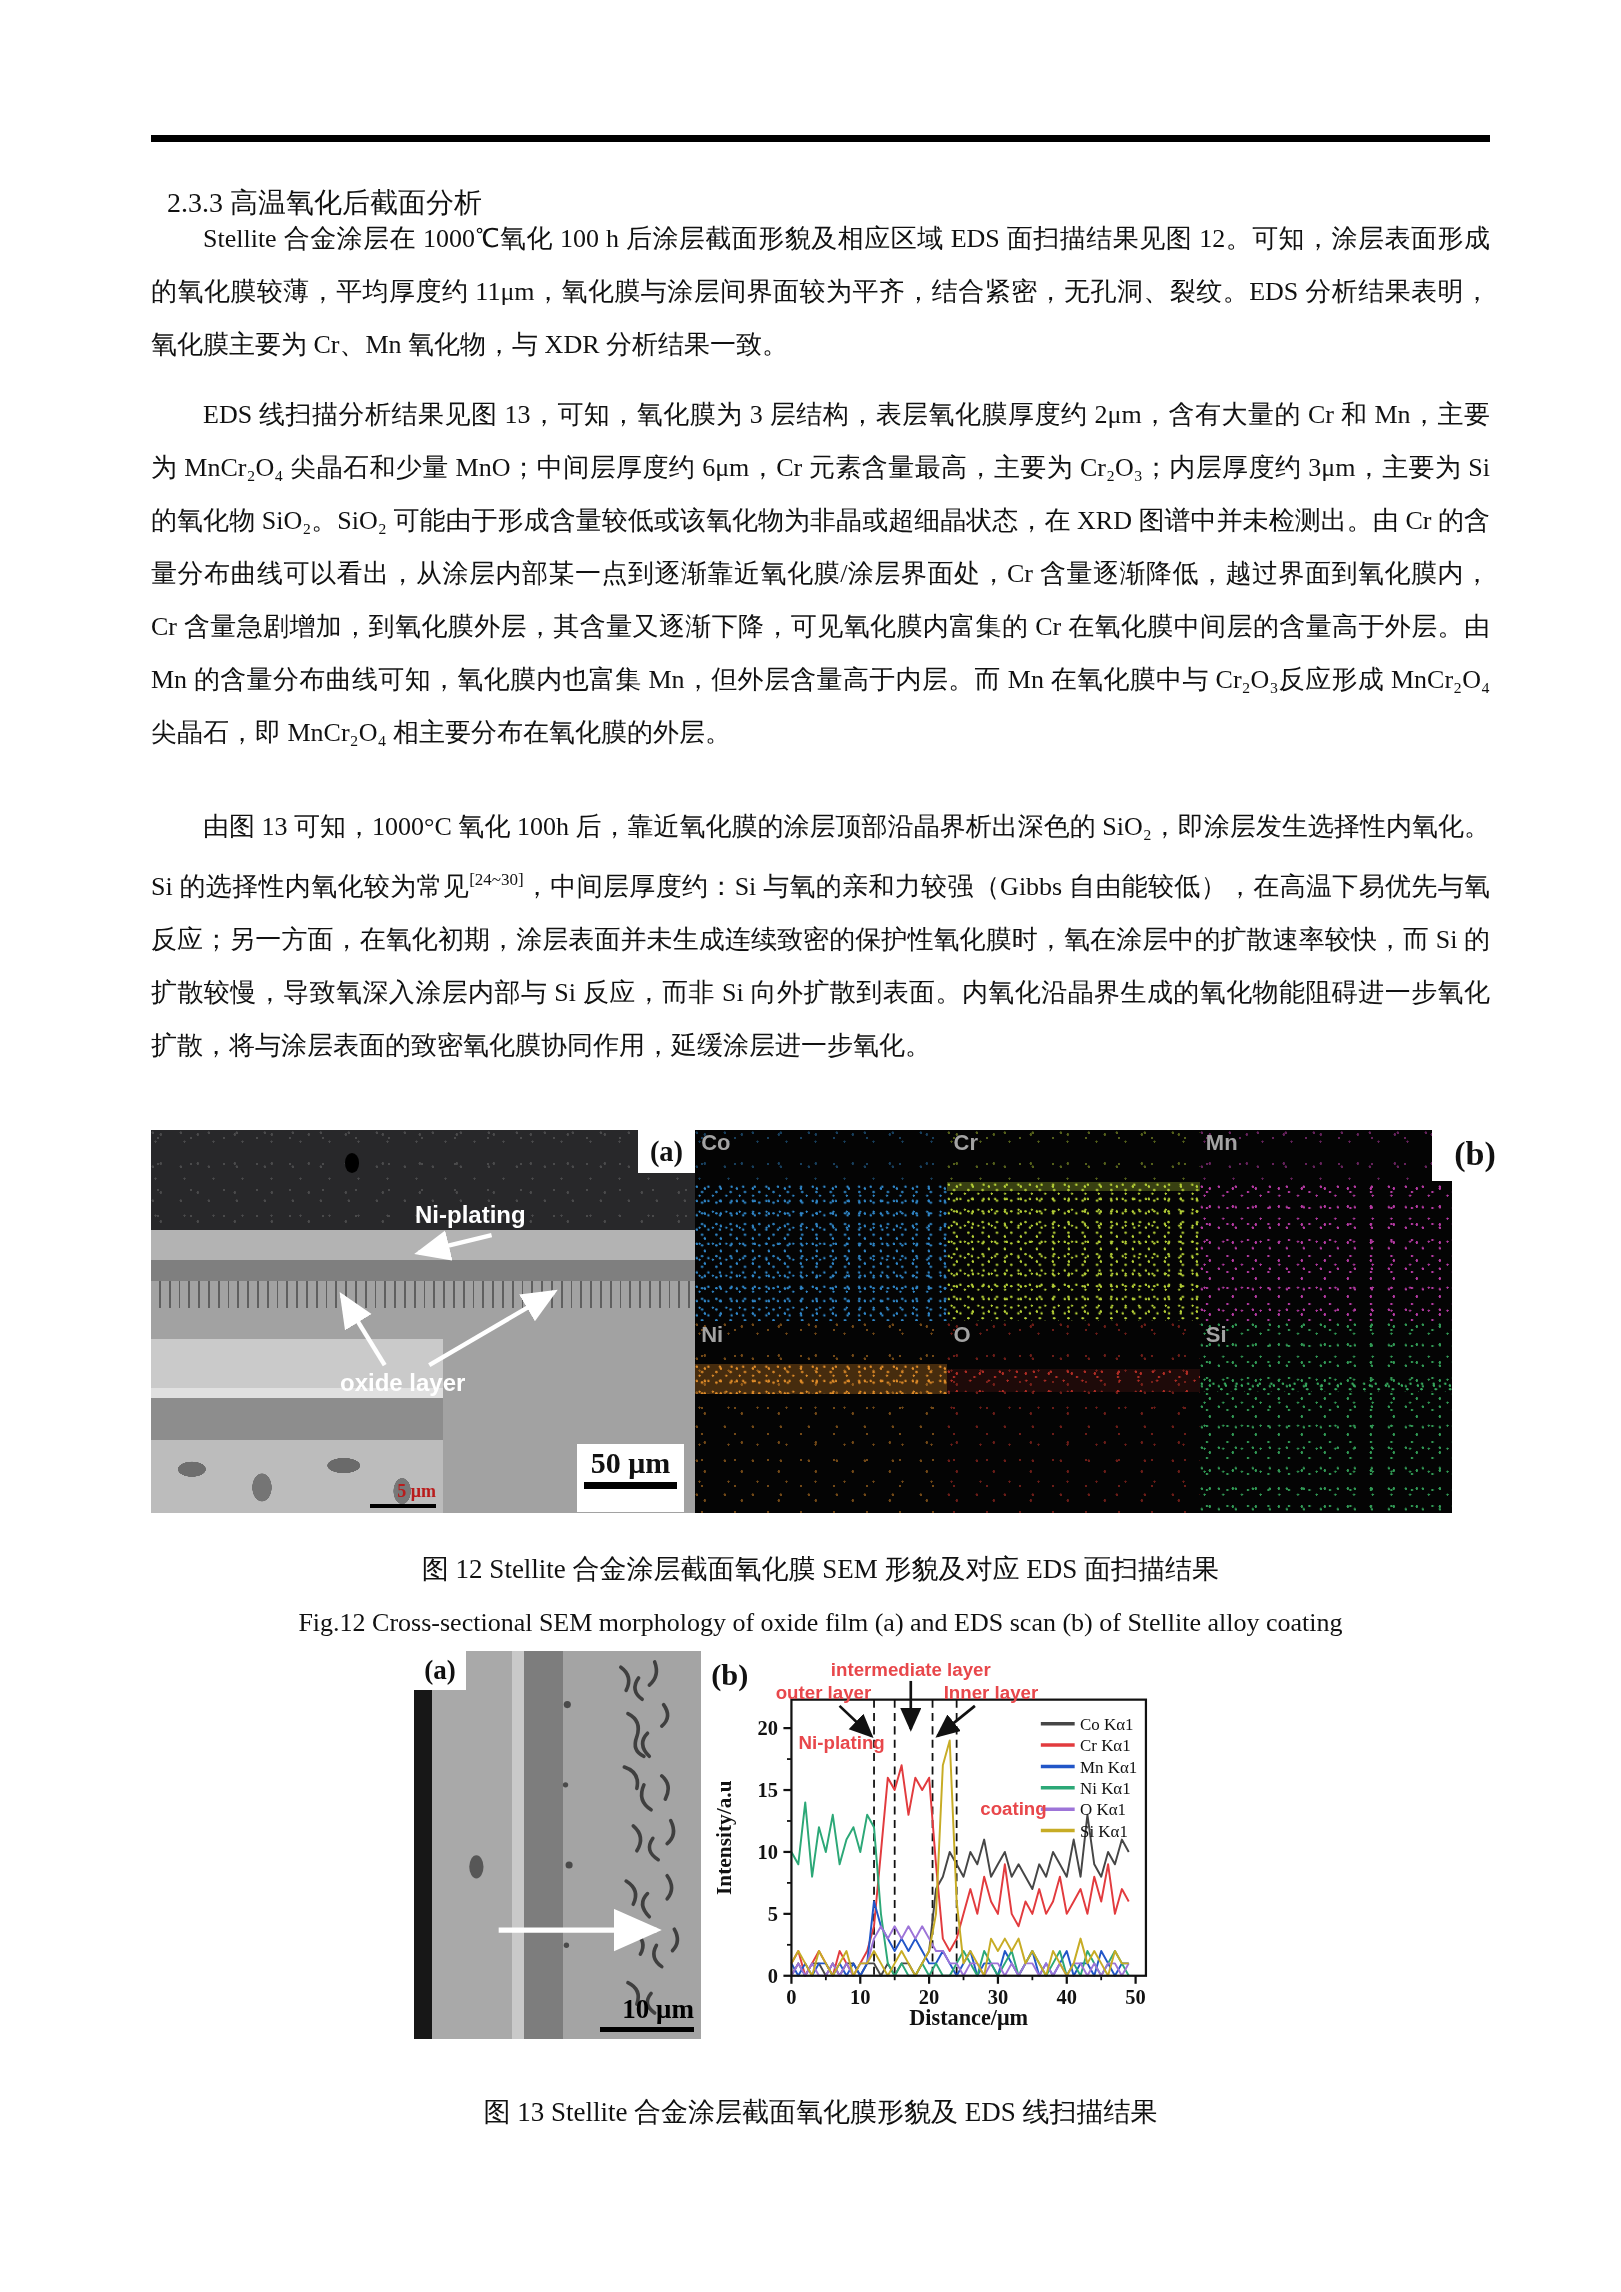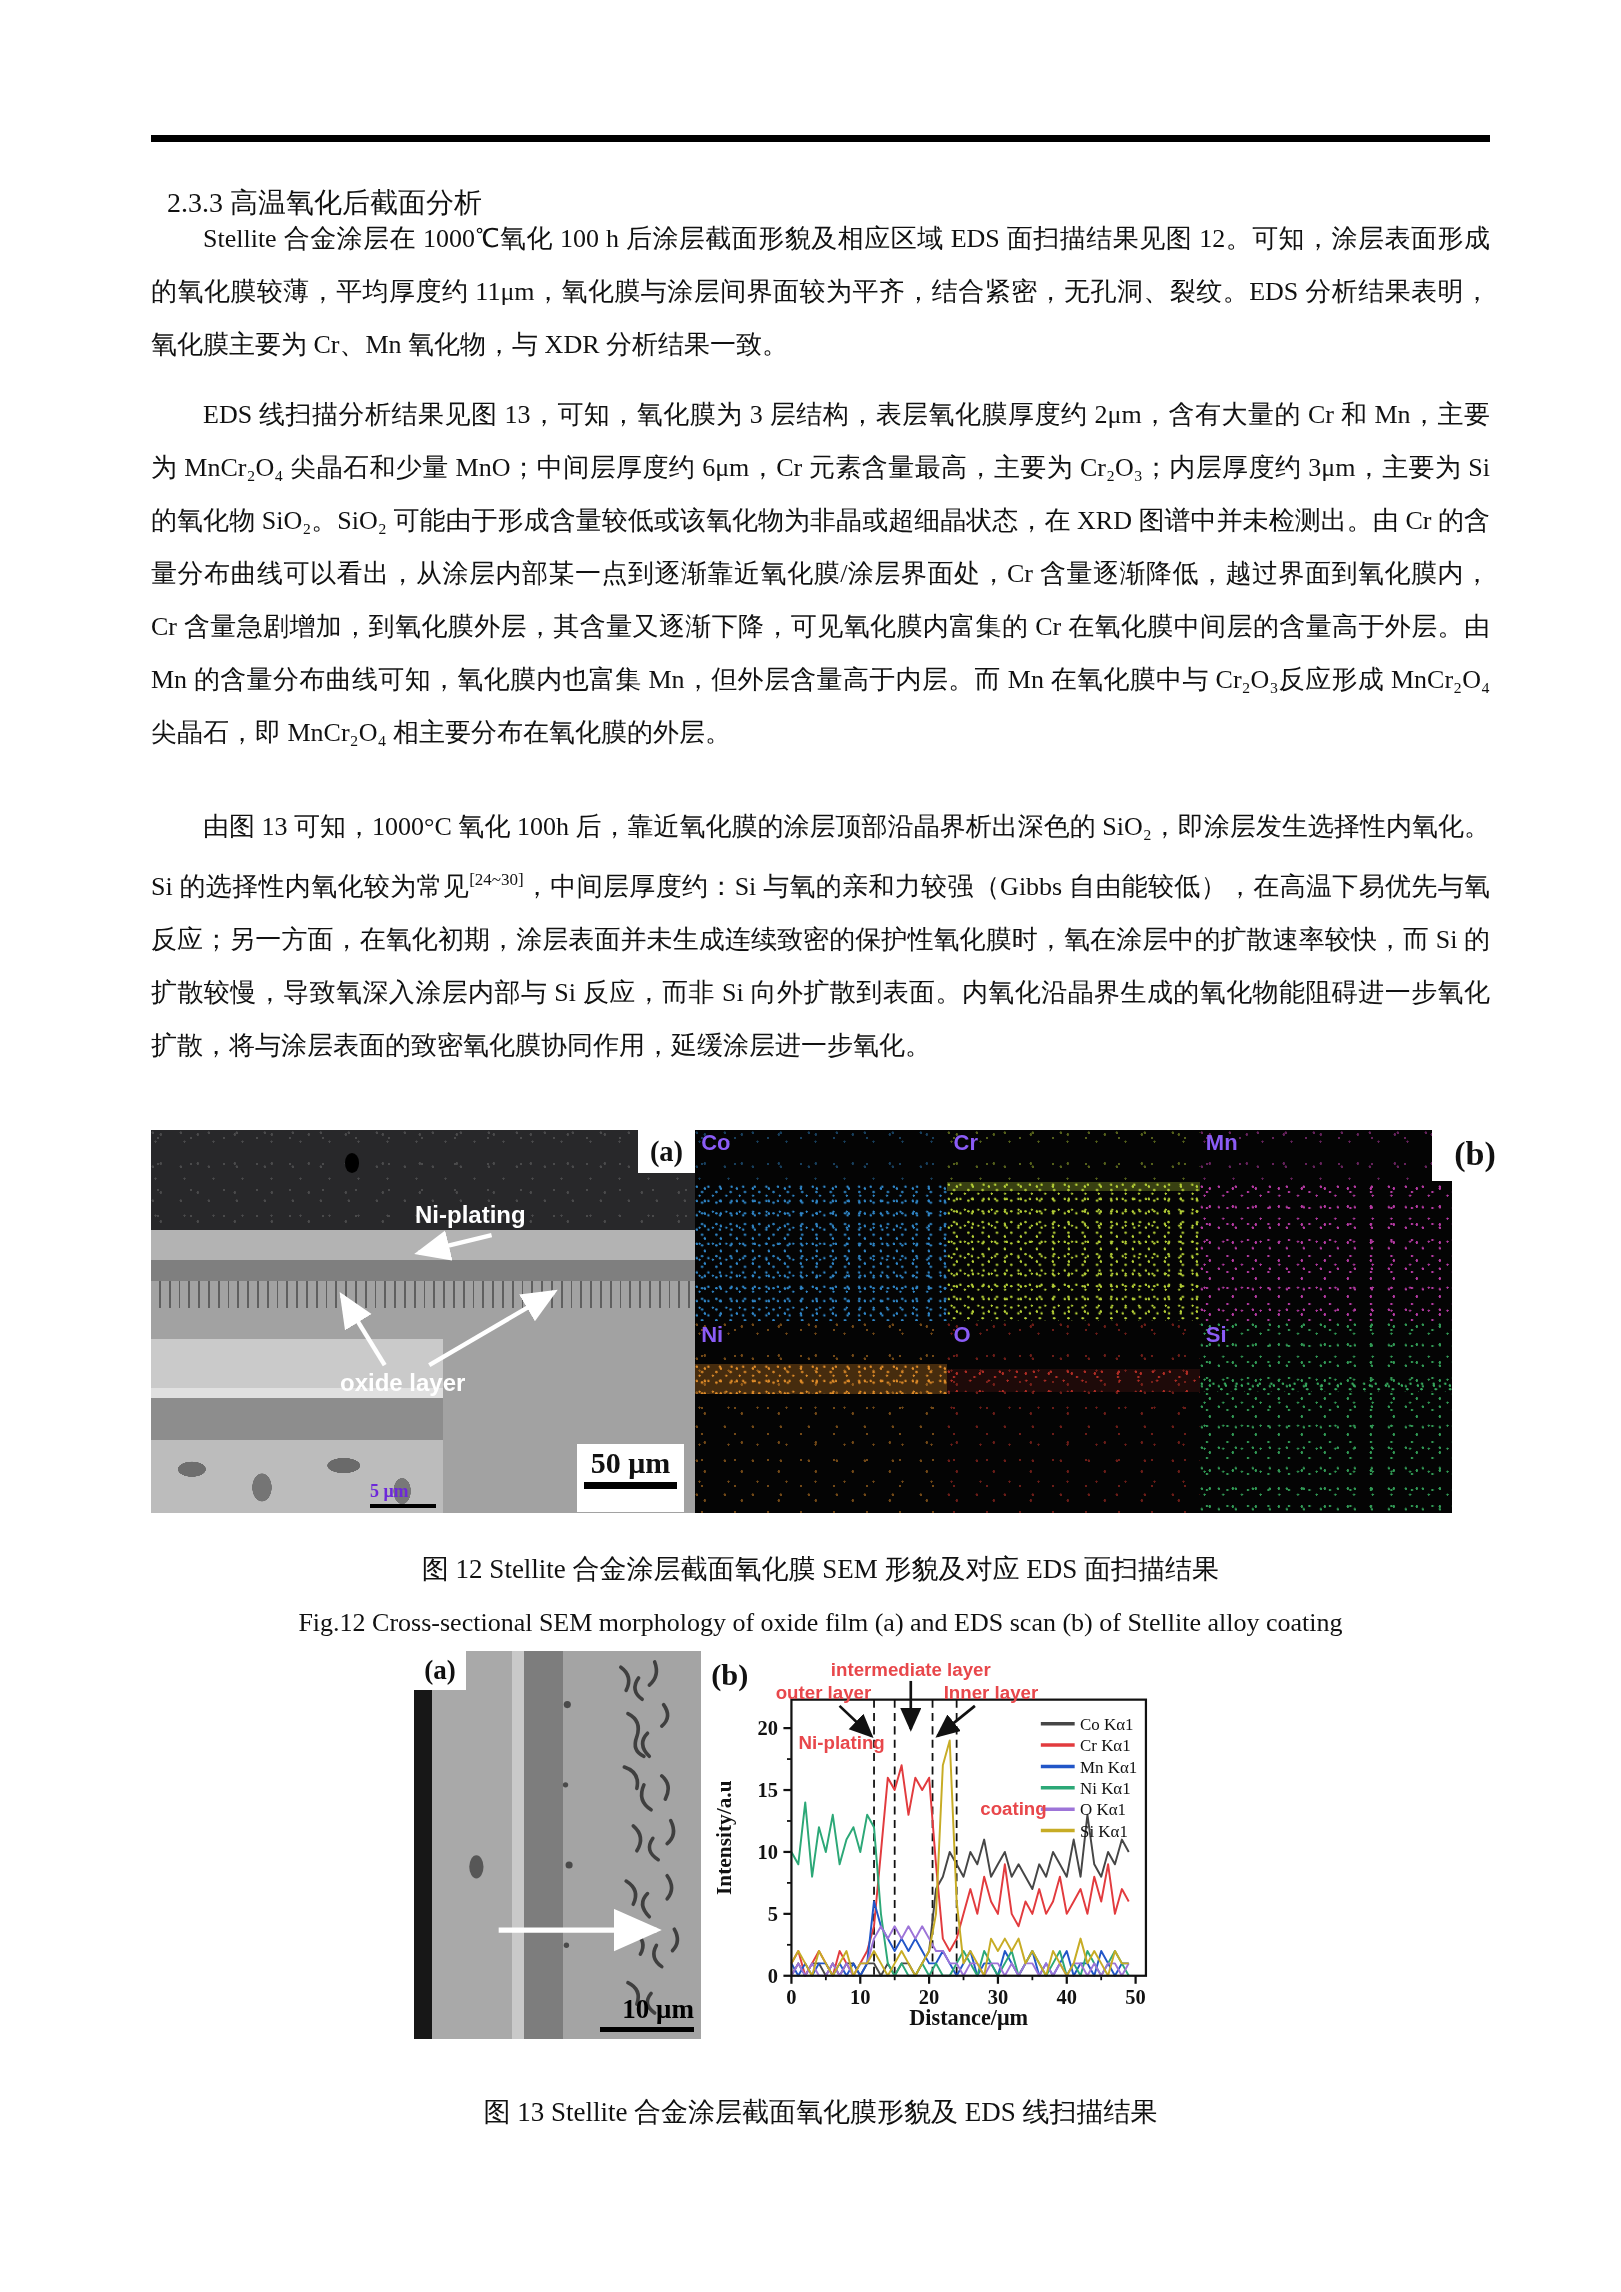--- a/index.html
+++ b/index.html
@@ -24,38 +24,38 @@
   .pore{position:absolute;left:194px;top:23px;width:14.3px;height:19.6px;border-radius:50%;background:#000;}
   .inset{position:absolute;left:0;top:209px;width:292px;height:174px;background:#c4c4c4;overflow:hidden;}
   .ins1{top:0;height:28%;background:#cacaca;}
   .ins2{top:28%;height:6%;background:#e0e0e0;}
   .ins3{top:34%;height:24%;background:#8d8d8d;}
   .ins4{top:58%;height:42%;background:#bcbcbc;
         background-image:radial-gradient(ellipse 23px 12.5px at 14% 40%,#6e6e6e 60%,transparent 62%),
                          radial-gradient(ellipse 16px 23px at 38% 65%,#757575 60%,transparent 62%),
                          radial-gradient(ellipse 27px 12.5px at 66% 35%,#6a6a6a 60%,transparent 62%),
                          radial-gradient(ellipse 14.3px 21.4px at 86% 70%,#787878 60%,transparent 62%);}
-  .inset-scale{position:absolute;right:7.1px;bottom:5.3px;text-align:left;color:#6d28d9;}
+  .inset-scale{position:absolute;right:7.1px;bottom:5.3px;text-align:right;color:#b91c1c;}
   .inset-scale .txt{font:bold 18px "Liberation Serif",serif;}
   .inset-scale .bar{width:66px;height:3.6px;background:#000;margin:1.8px auto 0;}
   .tag-a{position:absolute;right:0;top:0;width:57px;height:43px;background:#fff;
          font:bold 28.5px "Liberation Serif",serif;text-align:center;line-height:43px;z-index:5;}
   .sem-label{position:absolute;color:#fff;font:bold 24px "Liberation Sans",sans-serif;z-index:4;}
   .lbl-ni{left:264px;top:71px;} .lbl-ox{left:189px;top:239px;}
   .main-scale{position:absolute;left:426px;top:314px;width:107px;height:68px;background:#fff;
               text-align:center;z-index:4;}
   .main-scale .txt{font:bold 30px "Liberation Serif",serif;margin-top:1.8px;}
   .main-scale .bar{width:93px;height:6.2px;background:#000;margin:2.7px auto 0;}
   .sem-arrows{position:absolute;left:0;top:0;z-index:3;}
 
   
   .eds-grid{position:absolute;left:544px;top:0;width:757px;height:383px;display:grid;
             grid-template-columns:repeat(3,1fr);grid-template-rows:repeat(2,1fr);}
   .eds-panel{position:relative;background:#040404;overflow:hidden;}
-  .eds-panel .lab{position:absolute;top:0px;left:6.2px;color:#8b5cf6;font:bold 22px "Liberation Sans",sans-serif;z-index:3;}
+  .eds-panel .lab{position:absolute;top:0px;left:6.2px;color:#a3a3a3;font:bold 22px "Liberation Sans",sans-serif;z-index:3;}
   .dots{position:absolute;left:0;right:0;
     background-image:
       radial-gradient(circle at 1.8px 2.7px,var(--c) 1.1px,transparent 1.5px),
       radial-gradient(circle at 7.1px 8px,var(--c) 1px,transparent 1.4px),
       radial-gradient(circle at 4.5px 11.6px,var(--c) 0.9px,transparent 1.3px),
       radial-gradient(circle at 9.8px 4.5px,var(--c) 1.1px,transparent 1.5px);}
   .d-hi{background-size:11.6px 14.3px,14.3px 10.7px,13.4px 16px,16px 12.5px;}
   .d-md{background-size:17px 20.5px,20.5px 16px,18.7px 23px,23px 18px;opacity:.9;}
   .d-lo{background-size:28px 34px,33px 26px,29px 37px,37px 29px;opacity:.75;}
   .stripe{position:absolute;left:0;right:0;background:var(--c);}

